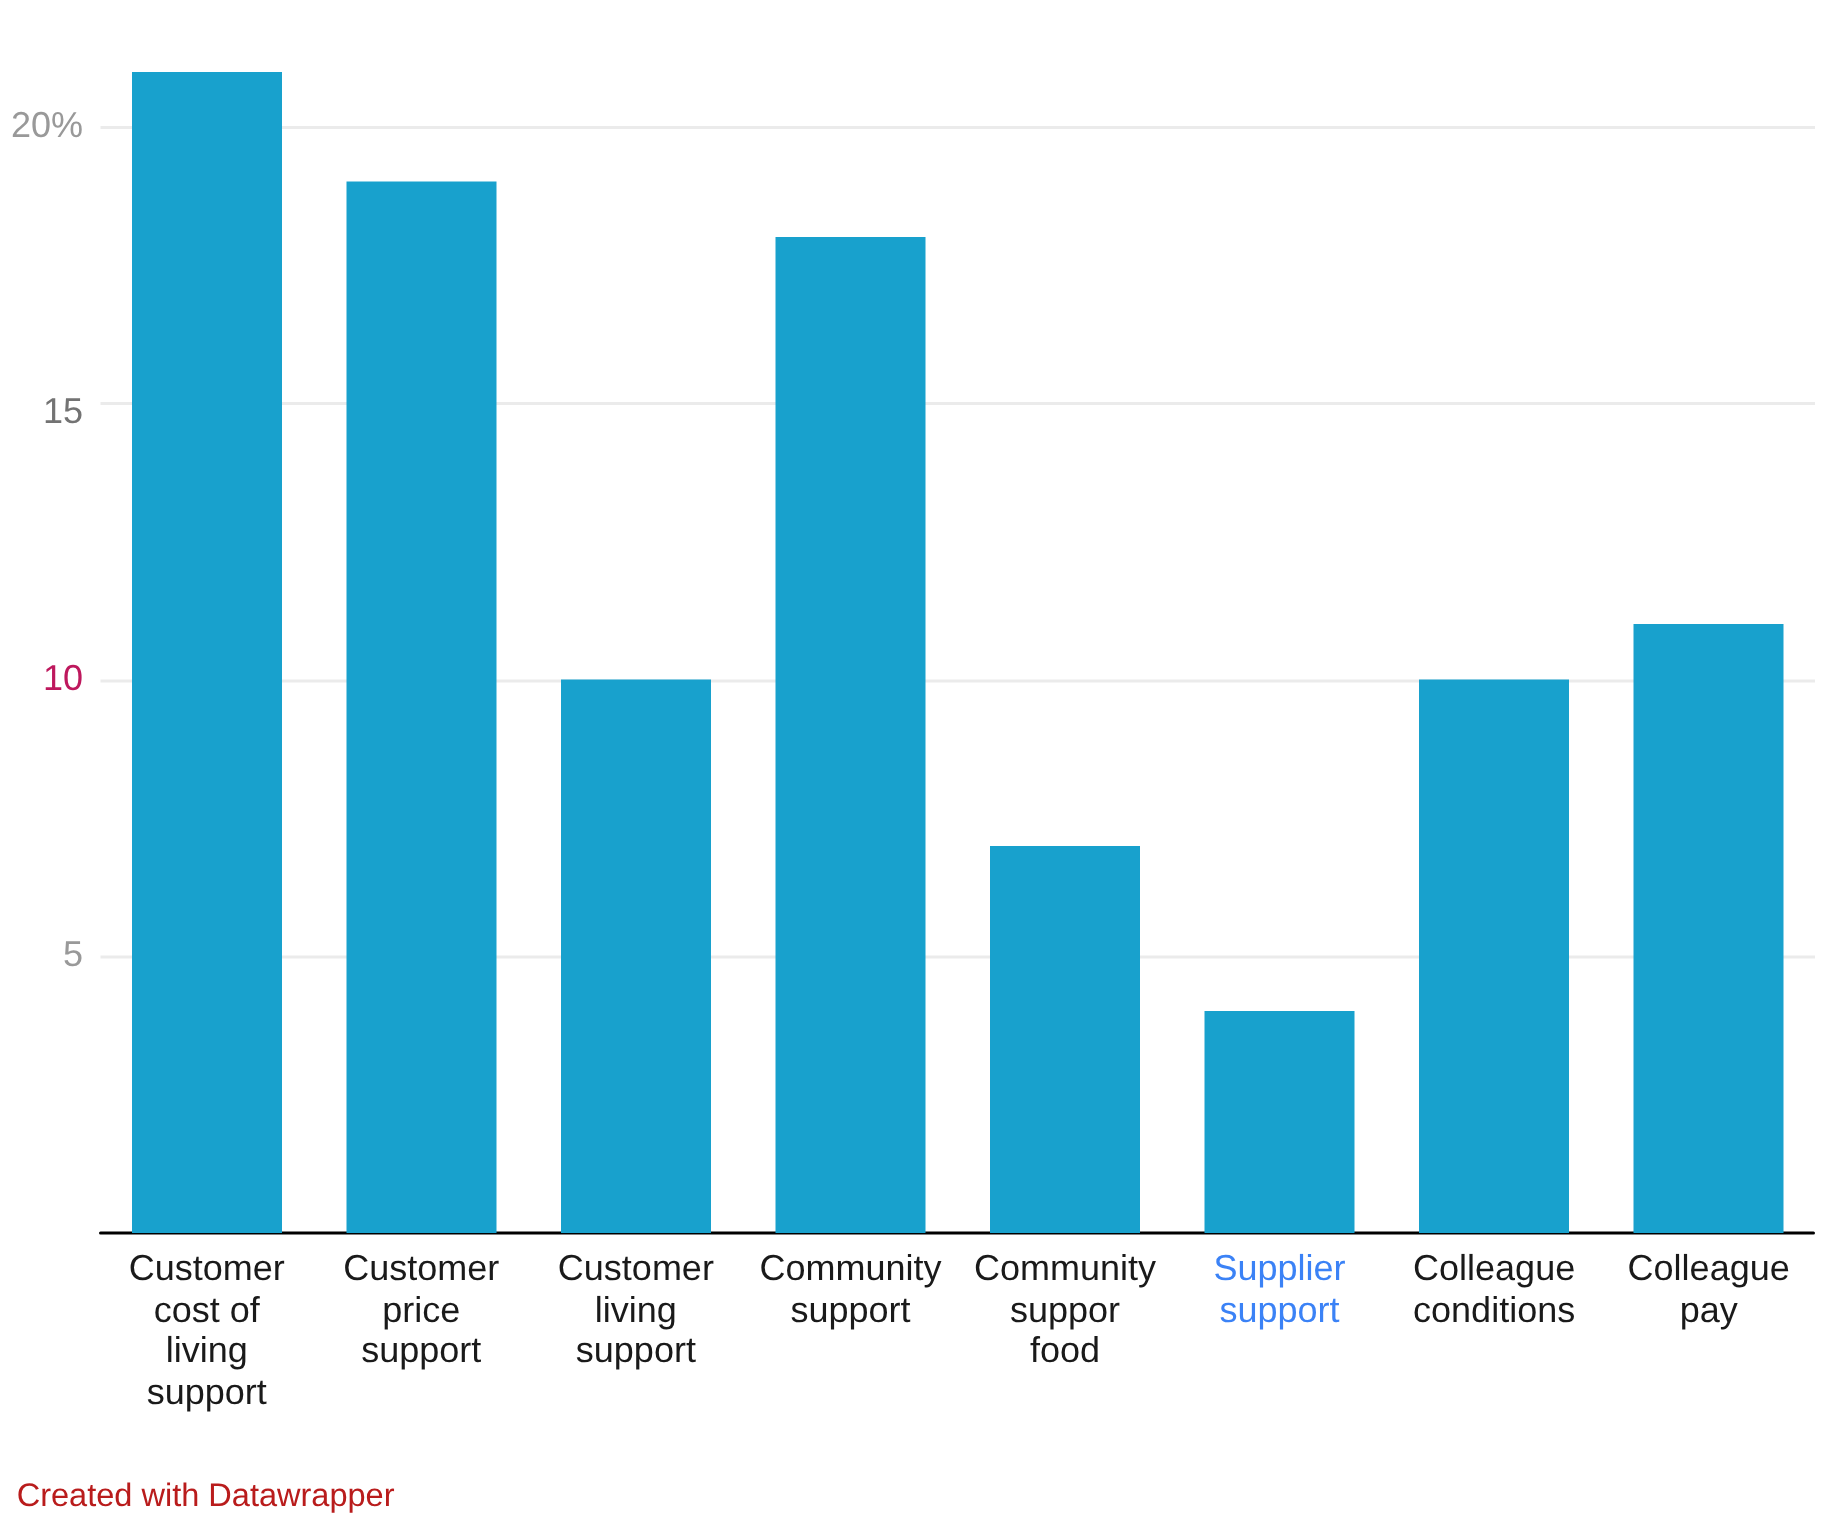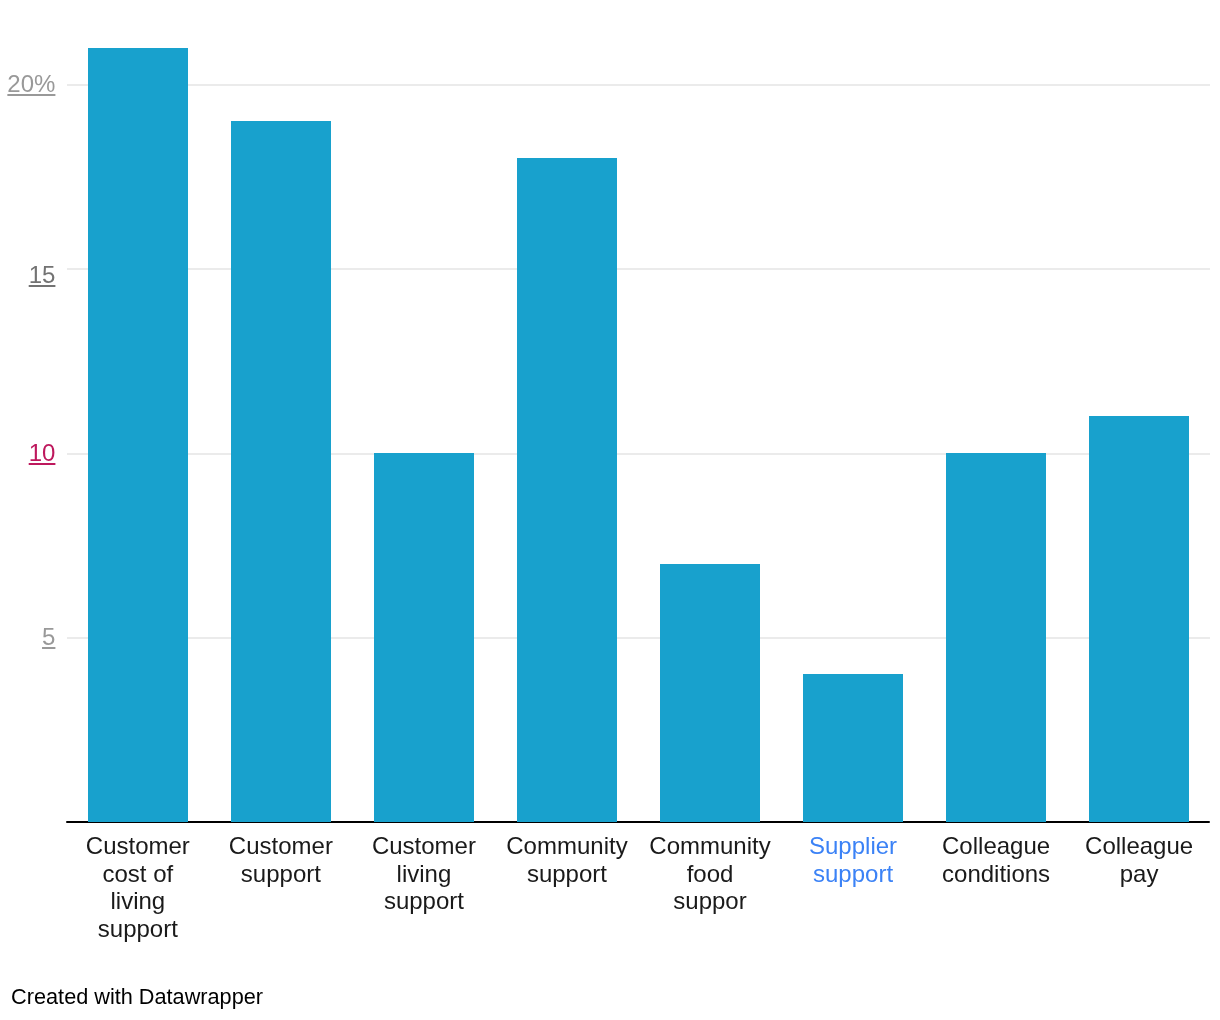--- a/index.html
+++ b/index.html
@@ -10,26 +10,26 @@
     overflow:hidden;
     -webkit-font-smoothing:antialiased;
   }
   #chart {
     position:relative; width:1220px; height:1020px; background:#ffffff;
     transform:translateZ(0); will-change:transform;
   }
   .plot        { position:absolute; left:0; top:0; width:1220px; height:1020px; }
   .gridline    { position:absolute; height:2px; background:#ebebeb; }
   .ylabel      { position:absolute; color:#999999; font-size:24px; line-height:24px;
-                 text-align:center; white-space:nowrap;text-decoration:underline; }
+                 text-align:center; white-space:nowrap; }
   .axisline    { position:absolute; background:#000000; border-radius:1.2px; }
   .bar         { position:absolute; background:#18a1cd; }
   .xlabel      { position:absolute; text-align:center; color:#1a1a1a; font-size:24px; }
   .xlabel .ln  { display:block; height:27.75px; line-height:27.75px; white-space:nowrap; }
-  .footer      { position:absolute; color:#000000; font-size:21.7px; line-height:25px;
+  .footer      { position:absolute; color:#b91c1c; font-size:21.7px; line-height:25px;
                  white-space:nowrap; }
 </style>
 </head>
 <body>
 
 <div id="chart">
 
   <div class="plot" id="grid">
       <div class="gridline" style="left: 67px; width: 1143px; top: 637px; background: rgb(235, 235, 235);"></div>
       <div class="gridline" style="left: 67px; width: 1143px; top: 452.65px; background: rgb(235, 235, 235);"></div>
@@ -59,35 +59,36 @@
 
   <div class="plot" id="xlabels">
       <div class="xlabel" style="left: -5.19px; width: 286.08px; top: 831.8px; color: rgb(26, 26, 26);">
         <span class="ln">Customer</span>
         <span class="ln">cost of</span>
         <span class="ln">living</span>
         <span class="ln">support</span>
       </div>
       <div class="xlabel" style="left: 137.85px; width: 286.08px; top: 831.8px; color: rgb(26, 26, 26);">
         <span class="ln">Customer</span>
+        <span class="ln">price</span>
         <span class="ln">support</span>
       </div>
       <div class="xlabel" style="left: 280.89px; width: 286.08px; top: 831.8px; color: rgb(26, 26, 26);">
         <span class="ln">Customer</span>
         <span class="ln">living</span>
         <span class="ln">support</span>
       </div>
       <div class="xlabel" style="left: 423.93px; width: 286.08px; top: 831.8px; color: rgb(26, 26, 26);">
         <span class="ln">Community</span>
         <span class="ln">support</span>
       </div>
       <div class="xlabel" style="left: 566.97px; width: 286.08px; top: 831.8px; color: rgb(26, 26, 26);">
         <span class="ln">Community</span>
+        <span class="ln">suppor</span>
         <span class="ln">food</span>
-        <span class="ln">suppor</span>
       </div>
       <div class="xlabel" style="left: 710.01px; width: 286.08px; top: 831.8px; color: #3b82f6;">
         <span class="ln">Supplier</span>
         <span class="ln">support</span>
       </div>
       <div class="xlabel" style="left: 853.05px; width: 286.08px; top: 831.8px; color: rgb(26, 26, 26);">
         <span class="ln">Colleague</span>
         <span class="ln">conditions</span>
       </div>
       <div class="xlabel" style="left: 996.09px; width: 286.08px; top: 831.8px; color: rgb(26, 26, 26);">

